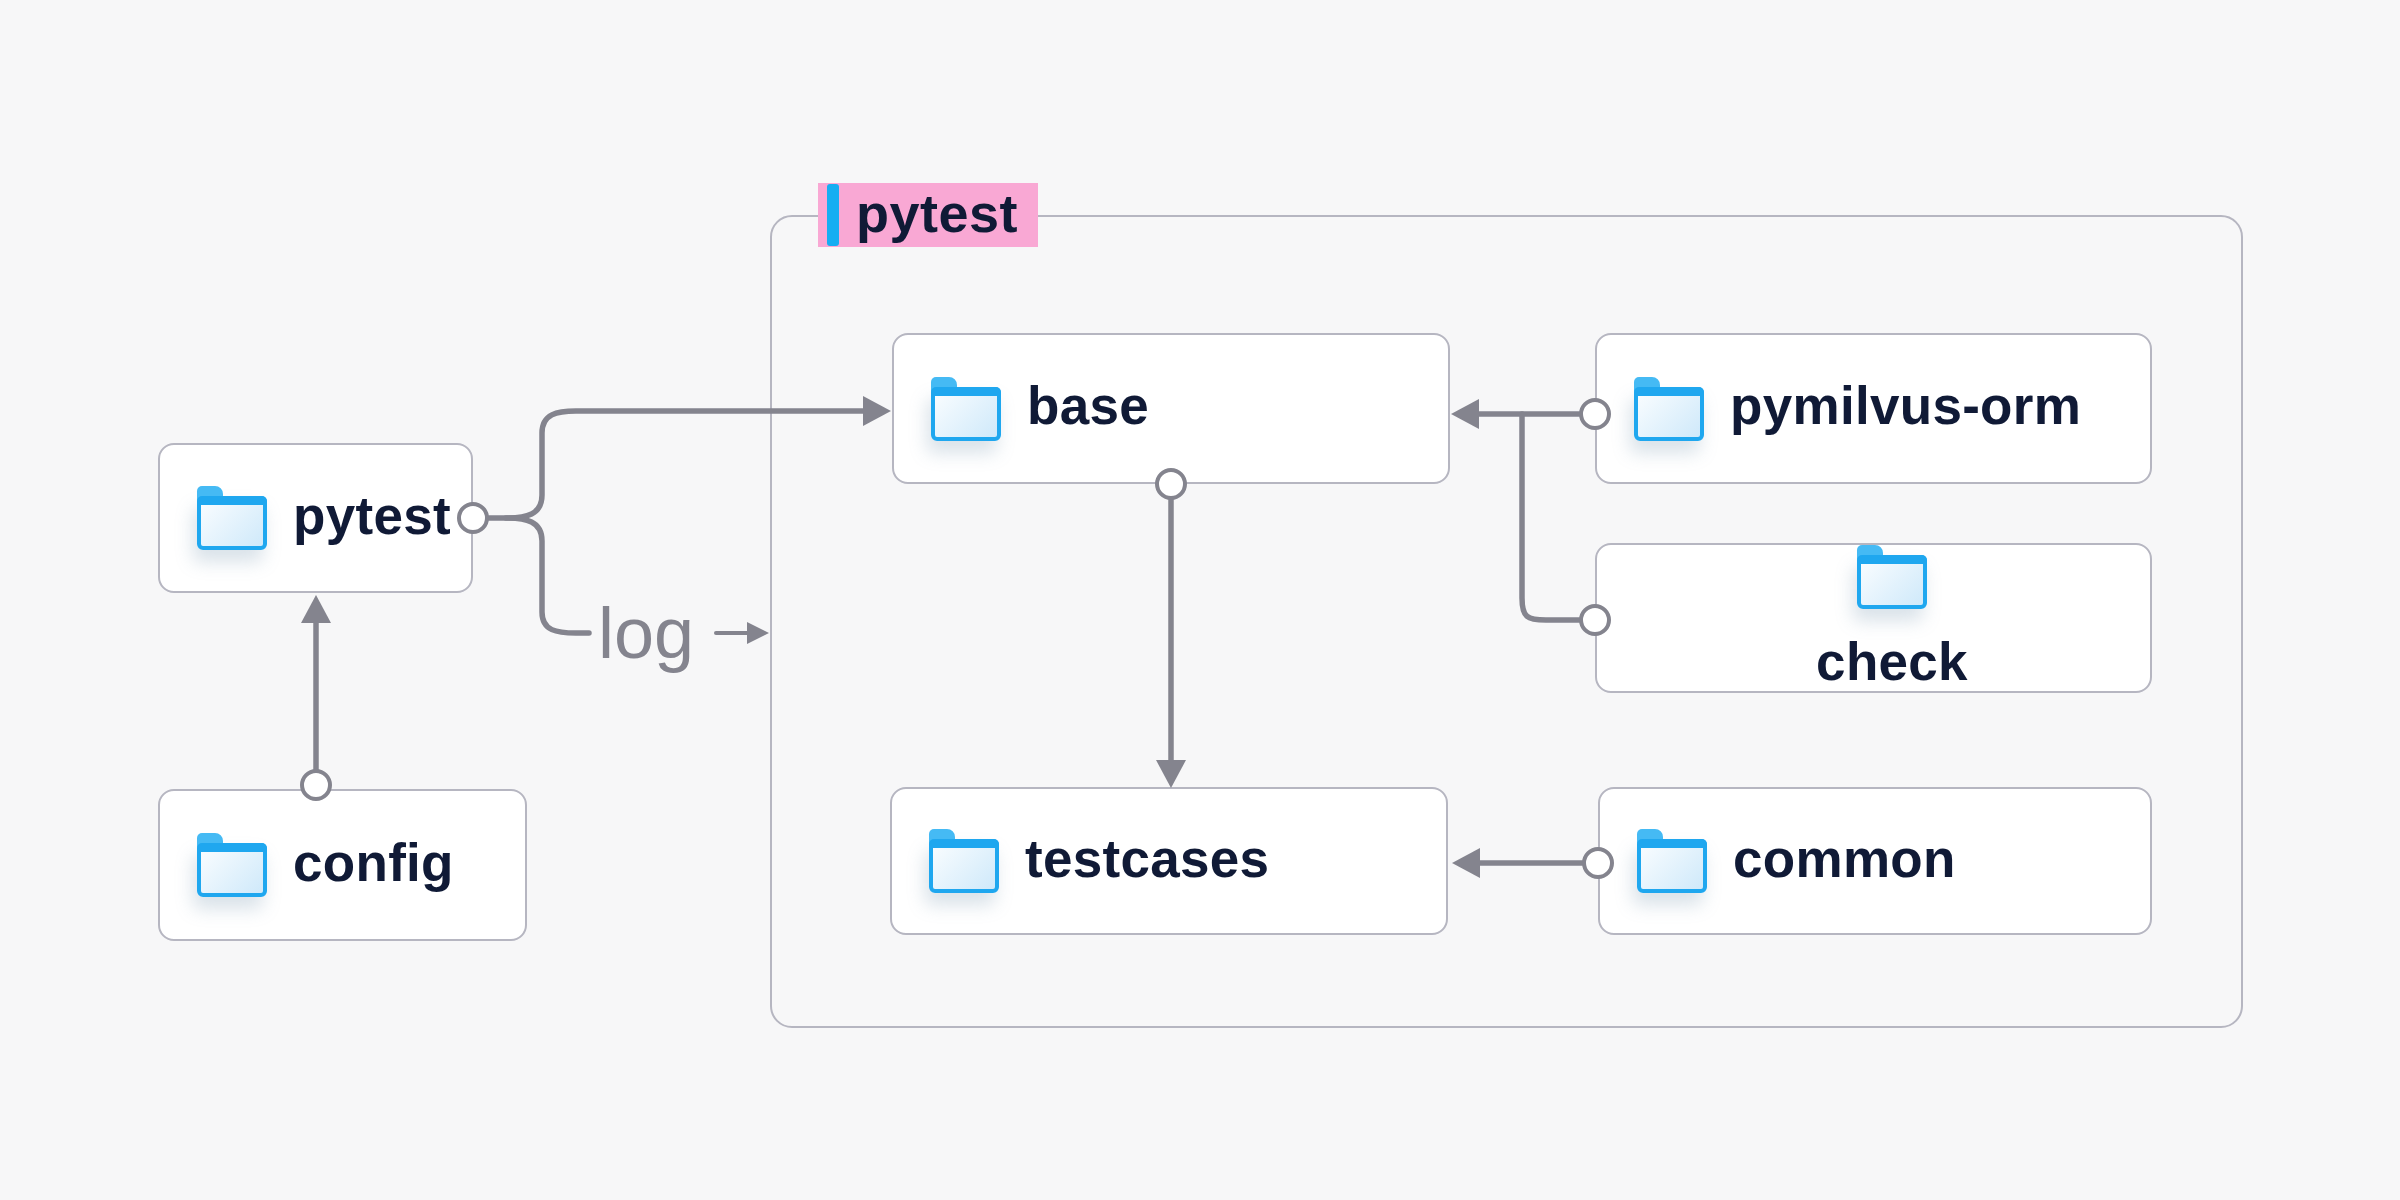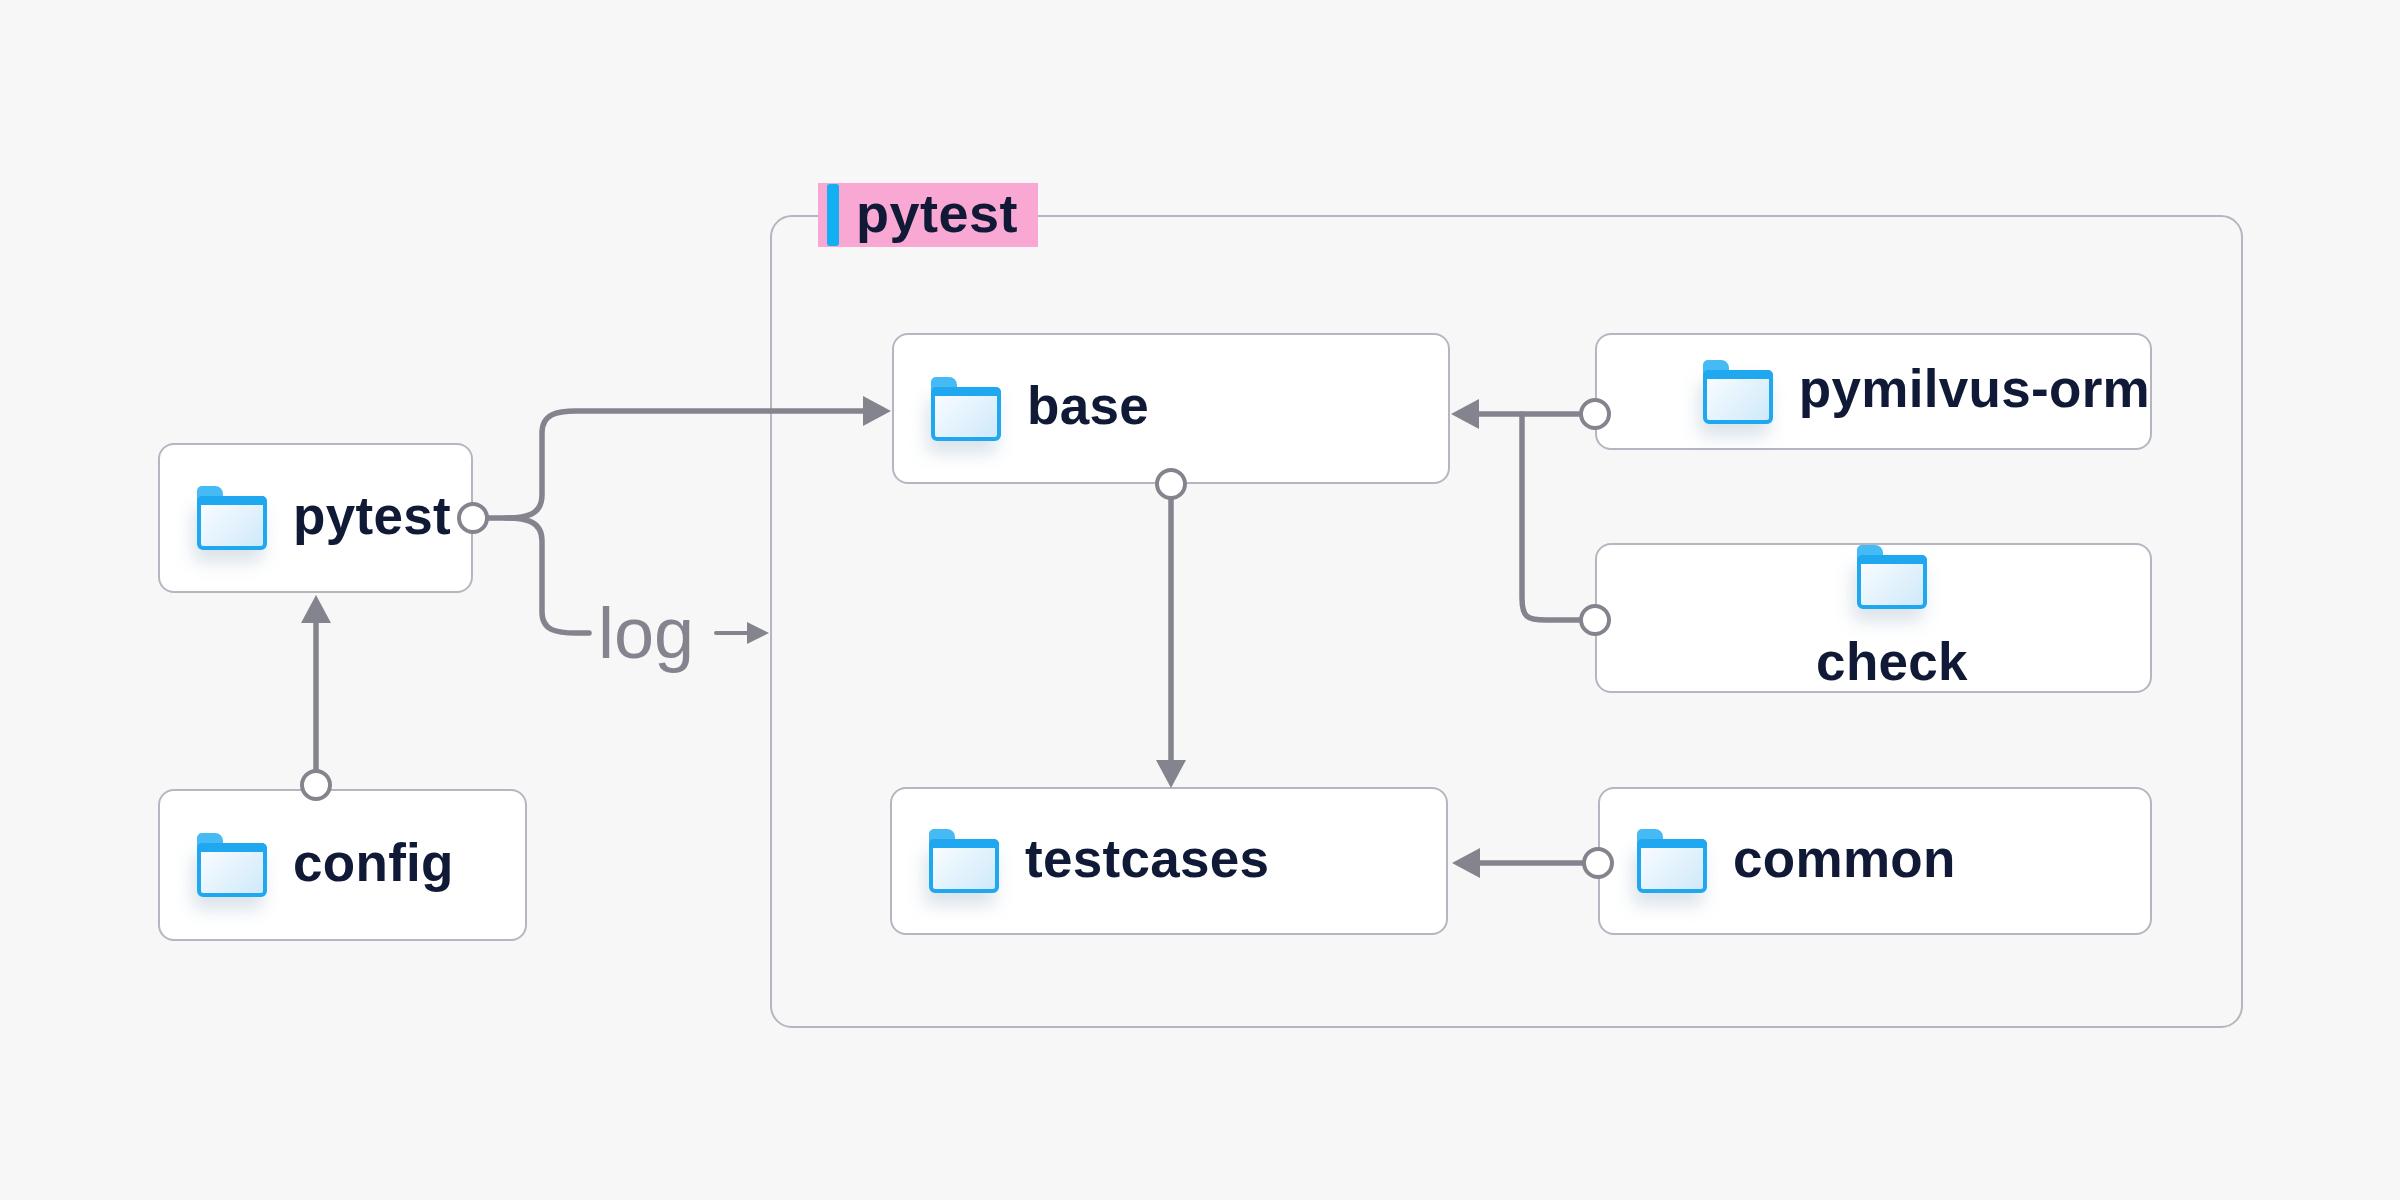--- a/index.html
+++ b/index.html
@@ -30,21 +30,21 @@
     position:absolute;background:#ffffff;
     border:2.5px solid #b6b6c1;border-radius:16px;box-sizing:border-box;
     display:flex;align-items:center;gap:26px;padding-left:37px;
     z-index:2;
   }
   .node-label{font-size:53px;font-weight:700;color:#101a36;letter-spacing:.3px;line-height:1;padding-bottom:6px;}
 
   .node-utils    {left:158px; top:443px; width:315px; height:150px;}
   .node-config   {left:158px; top:789px; width:369px; height:152px;}
   .node-base     {left:892px; top:333px; width:558px; height:151px;}
-  .node-pymilvus {left:1595px;top:333px; width:557px; height:117px;justify-content:flex-end;}
+  .node-pymilvus {left:1595px;top:333px; width:557px; height:151px;}
   .node-check    {left:1595px;top:543px; width:557px; height:150px;flex-direction:column;}
   .node-testcases{left:890px; top:787px; width:558px; height:148px;}
   .node-common   {left:1598px;top:787px; width:554px; height:148px;}
 
   
   .folder{
     position:relative;flex:none;width:62px;height:46px;margin-top:10px;
     background:linear-gradient(135deg,#fafdff 0%,#cfe9fa 100%);
     border:4px solid #1fa7ef;border-radius:6px;
     box-shadow:-4px 12px 18px rgba(120,150,175,.28);

